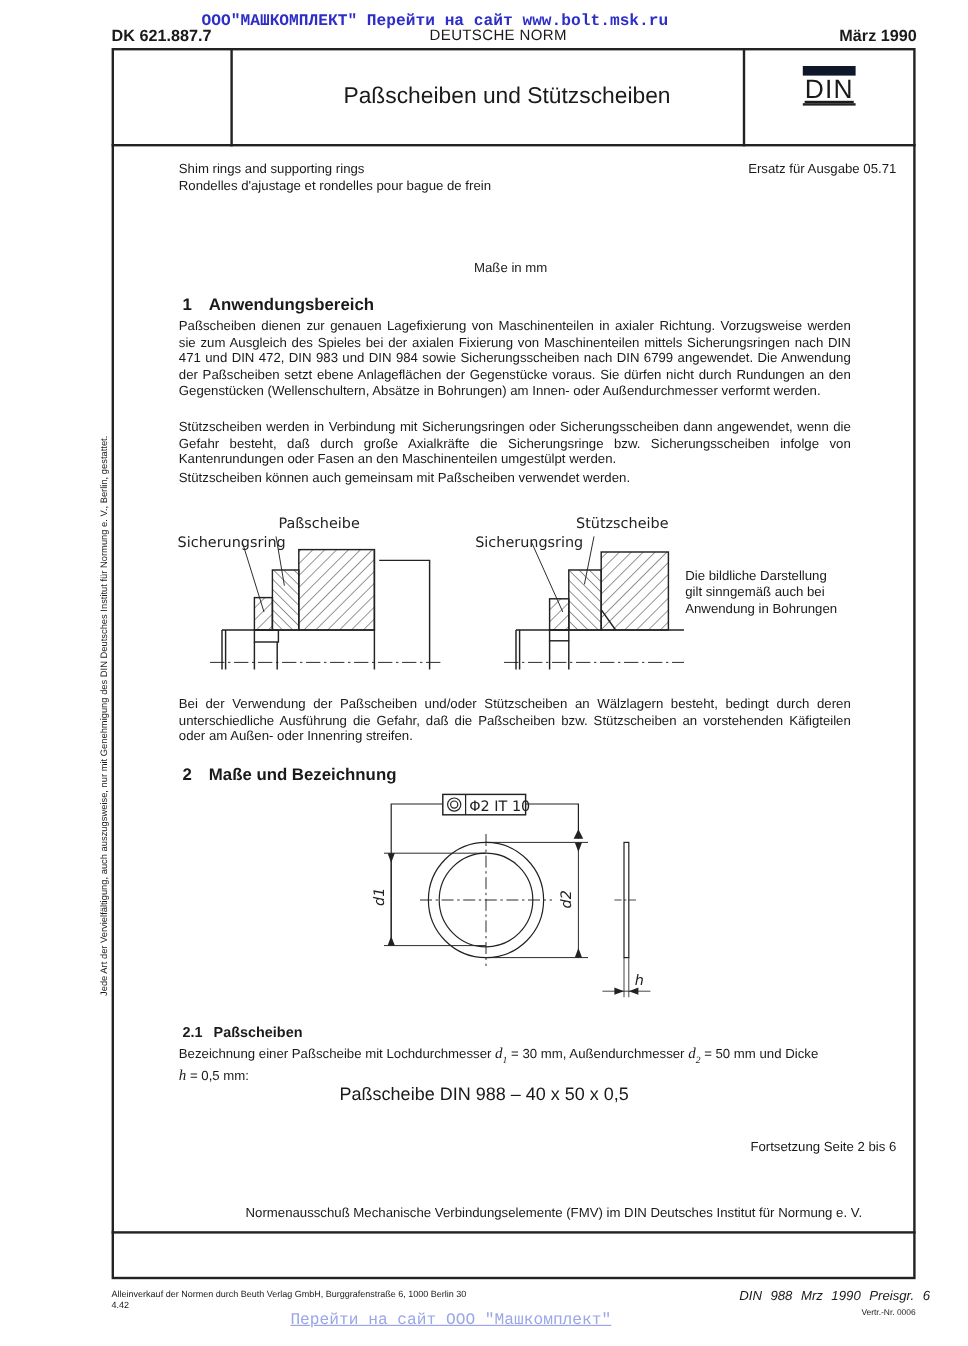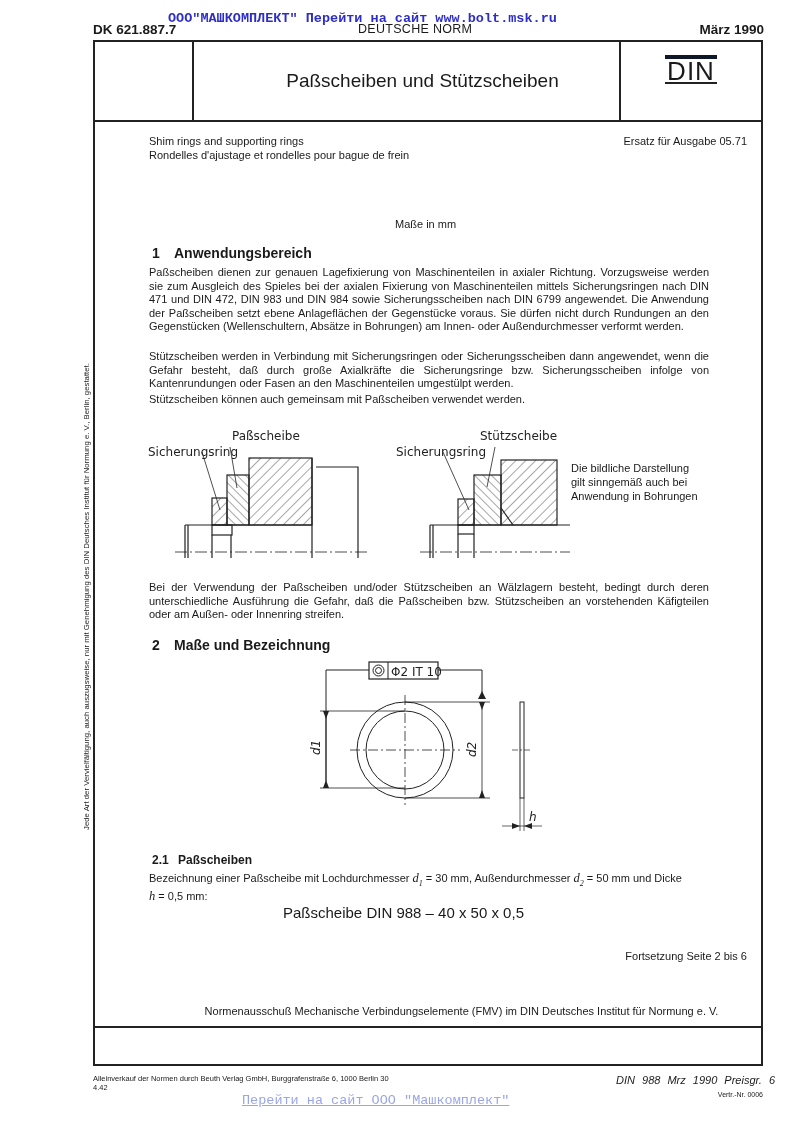--- a/index.html
+++ b/index.html
@@ -12,39 +12,39 @@
   .dnorm { left: 358px; top: 22px; font-size: 12.5px; letter-spacing: 0.3px; }
   .date-top { right: 43px; top: 22px; font-size: 13.5px; font-weight: bold; }
 
   .frame { left: 93px; top: 40px; width: 670px; height: 1026px; border: 2px solid #222; box-sizing: border-box; }
   .hdr-row { left: 93px; top: 40px; width: 670px; height: 82px; border-bottom: 2px solid #222; box-sizing: border-box; }
   .hdr-div1 { left: 192px; top: 40px; width: 2px; height: 82px; background: #222; }
   .hdr-div2 { left: 619px; top: 40px; width: 2px; height: 82px; background: #222; }
   .title { left: 194px; top: 40px; width: 425px; height: 82px; display: flex; align-items: center; justify-content: center;
            font-size: 19px; padding-left: 16px; }
   .din-box { left: 621px; top: 40px; width: 140px; height: 82px; text-align: center; }
-  .din-mark { display: inline-block; margin-top: 15px; font-size: 26px; border-top: 4px solid #0f172a; border-bottom: 2px solid #222;
-              line-height: 22px; padding: 1px 2px 0; letter-spacing: 1px; }
+  .din-mark { display: inline-block; margin-top: 15px; font-size: 22px; border-top: 8px solid #0f172a; border-bottom: 2px solid #222;
+              line-height: 22px; padding: 1px 2px 0; letter-spacing: 1px; text-decoration: underline; }
   .din-num { font-size: 23px; margin-top: 6px; }
 
   .txt { font-size: 11px; line-height: 13.6px; }
   .en { left: 149px; top: 135px; }
   .fr { left: 149px; top: 149px; }
   .ersatz { right: 60px; top: 135px; font-size: 11px; }
   .masse { left: 395px; top: 218px; font-size: 11px; }
 
   h2 { margin: 0; font-size: 14px; font-weight: bold; }
   .h-num { display: inline-block; width: 22px; }
   .sec1 { left: 152px; top: 245px; }
   .p1 { left: 149px; top: 266px; width: 560px; text-align: justify; }
   .p2 { left: 149px; top: 350px; width: 560px; text-align: justify; }
   .p3 { left: 149px; top: 393px; width: 560px; }
 
   .fig1 { left: 130px; top: 420px; }
-  .fig-note { left: 571px; top: 461px; font-size: 11px; line-height: 14px; }
+  .fig-note { left: 571px; top: 473px; font-size: 11px; line-height: 14px; }
   .p4 { left: 149px; top: 581px; width: 560px; text-align: justify; }
   .sec2 { left: 152px; top: 637px; }
   .fig2 { left: 290px; top: 655px; }
 
   .sec21 { left: 152px; top: 853px; font-size: 12px; font-weight: bold; }
   .sec21 .h-num { width: 26px; }
   .p5 { left: 149px; top: 872px; width: 570px; }
   .p5 i { font-family: "Liberation Serif", serif; font-size: 12.5px; }
   .p5 sub { font-size: 8px; }
   .designation { left: 0; width: 807px; top: 904px; text-align: center; font-size: 15px; }

